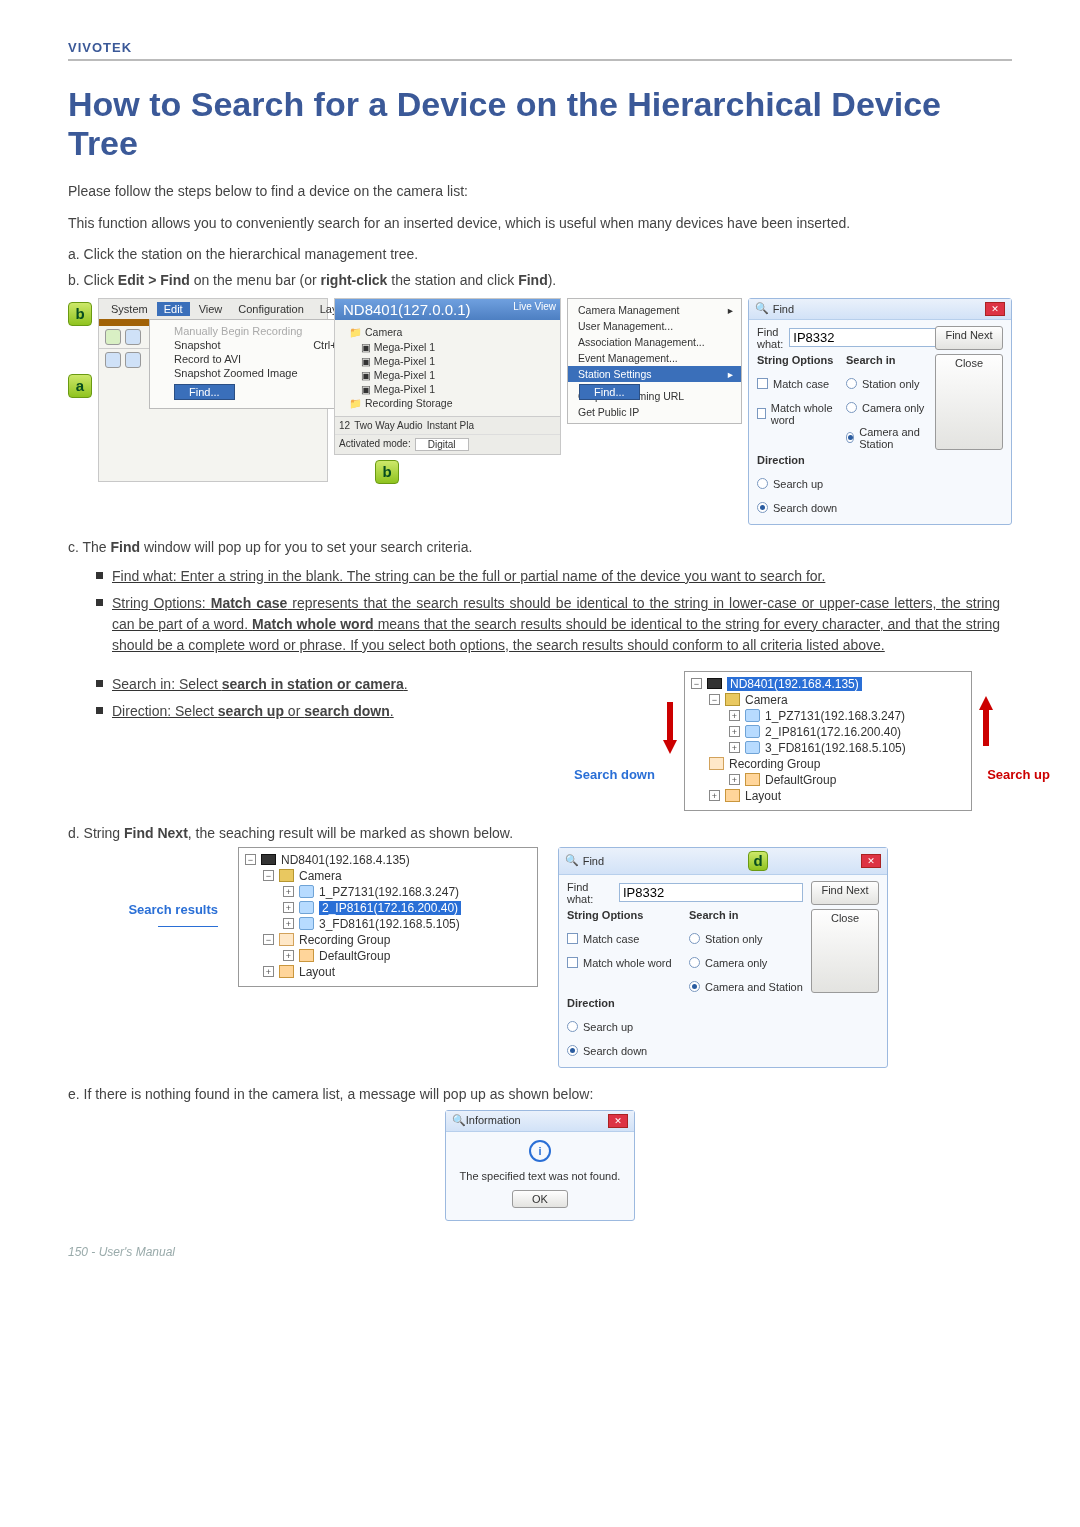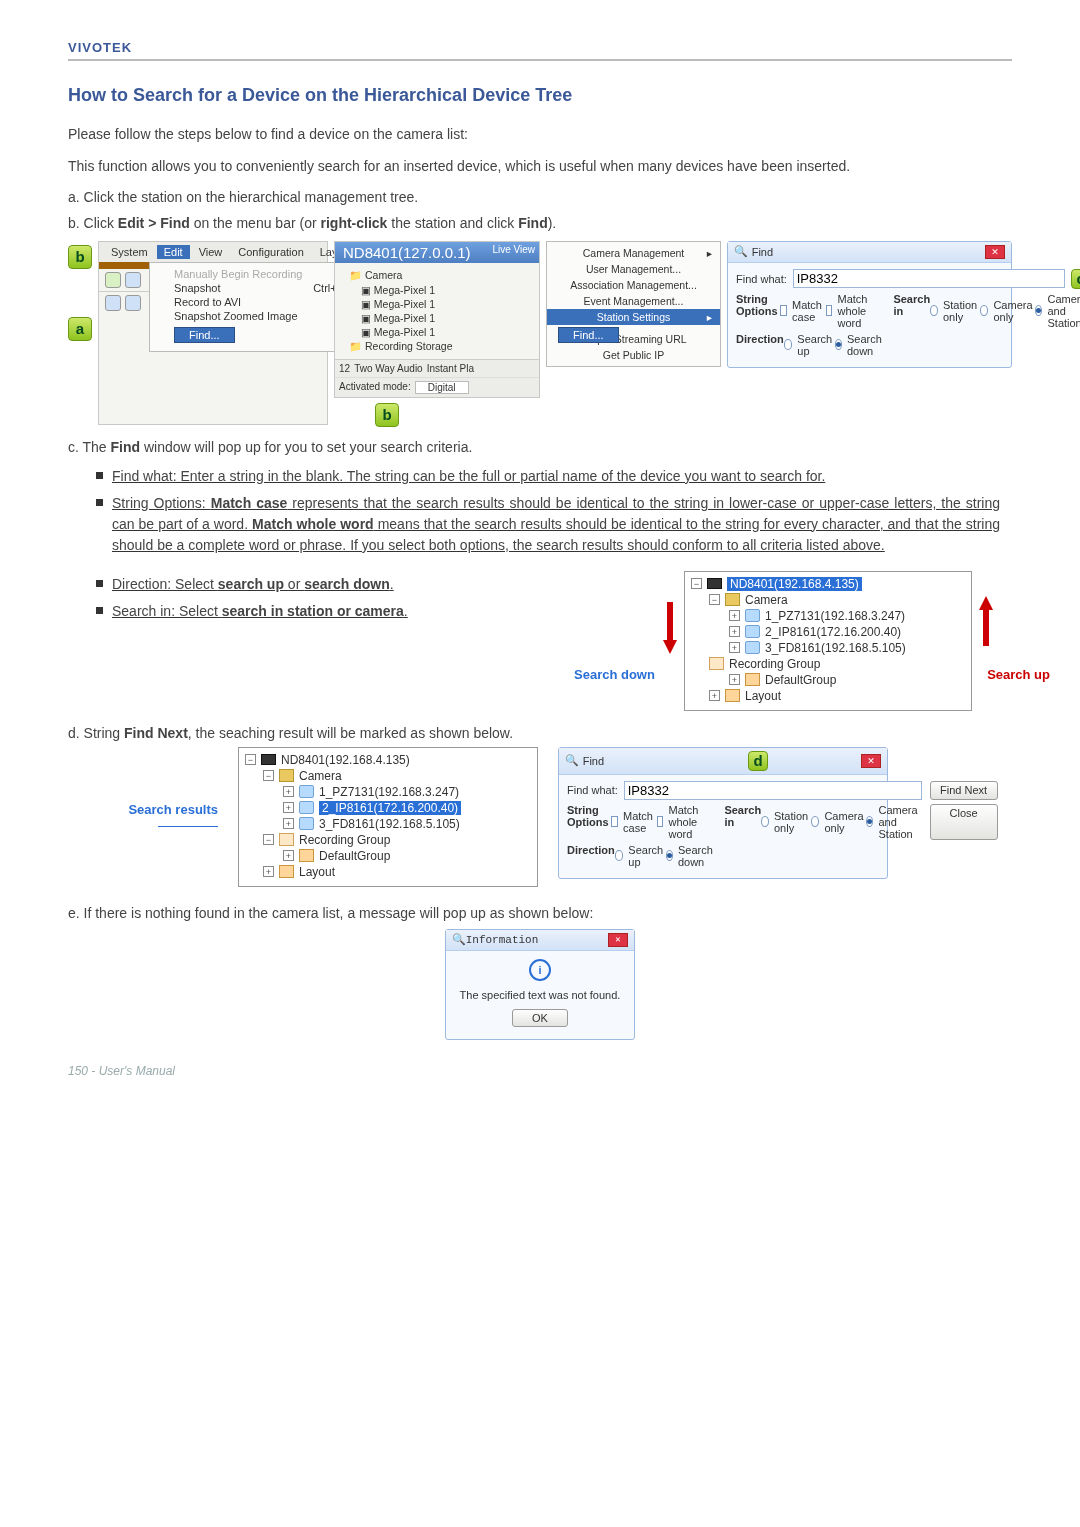--- a/index.html
+++ b/index.html
@@ -1,20 +1,20 @@
 <!DOCTYPE html>
 <html><head>
 <meta charset="utf-8">
 <style>
   * { box-sizing: border-box; margin: 0; padding: 0; }
   body { font-family: Arial, Helvetica, sans-serif; font-size: 14px; color: #333; width: 1080px; background: #fff; }
   .page { padding: 40px 68px 30px 68px; }
   .brand { color: #3b5998; font-weight: bold; font-size: 13px; letter-spacing: 1px; margin-bottom: 4px; }
   .rule { height: 2px; background: #bbb; border: none; margin-bottom: 24px; }
-  h1 { color: #3b5998; font-size: 18px; font-weight: bold; margin-bottom: 18px; }
+  h1 { color: #3b5998; font-size: 34px; font-weight: bold; margin-bottom: 18px; }
   .intro p { color: #444; line-height: 1.55; margin-bottom: 10px; text-align: justify; }
   .steps { color: #444; line-height: 1.55; }
   .steps p { margin-bottom: 4px; }
   .bold { font-weight: bold; }
   .fig-row { display: flex; gap: 6px; margin: 6px 0 14px 0; align-items: flex-start; position: relative; }
   .marker { width: 24px; height: 24px; border-radius: 4px; background: linear-gradient(#cde86a,#8fc31f); color:#064d1f; display:inline-flex; align-items:center; justify-content:center; font-weight:bold; font-size:15px; border:1px solid #6a9a12; }
   .marker.a1 { position:absolute; top:4px; left:0; }
   .marker.a2 { position:absolute; top:76px; left:0; }
   .panel { border:1px solid #c8c8c8; background:#f4f4f0; font-size:11px; color:#333; }
   .menubar { display:flex; gap:2px; padding:3px 5px; border-bottom:7px solid #a16207; background:#ebebe8; }
@@ -26,34 +26,34 @@
   .menuitems { padding:4px 8px 8px 24px; background:#fbfbf9; }
   .menuitems div { padding:1px 0; }
   .menuitems .findrow { background:#3a6fba; color:#fff; display:inline-block; padding:1px 14px; border:1px solid #2b4f84; }
   .shortcut { float:right; padding-right:10px; }
   .leftpanel { position:relative; width:230px; }
   .midpanel { width:245px; position:relative; }
   .midpanel .tree { padding:5px 6px; }
   .midpanel .tree div { padding:1px 0 1px 8px; font-size:10.5px;}
   .midpanel .bottombar{ display:flex; gap:4px; padding:3px 4px; border-top:1px solid #ccc; background:#ecece8; font-size:10px;}
   .ctxmenu { width:175px; background:#fbfbf9; border:1px solid #bbb; font-size:10.5px; padding:3px 0;}
-  .ctxmenu div{ padding:2px 10px; position:relative;text-align:center;}
+  .ctxmenu div{ padding:2px 10px; position:relative;}
   .ctxmenu .hov{ background:#3a6fba; color:#fff;}
   .ctxmenu .arrow::after{ content:"▸"; position:absolute; right:8px; }
   .ctxwrap{ position:relative; }
   .ctxfind{ position:absolute; left:12px; top:86px; border:1px solid #2b4f84; background:#3a6fba; color:#fff; padding:1px 14px; font-size:11px;}
   .findwin{ width:285px; border:1px solid #9cb9df; border-radius:3px; background:#f6f9fd; font-size:11px; position:relative; }
   .findwin .titlebar{ display:flex; align-items:center; justify-content:space-between; padding:3px 6px; background:linear-gradient(#eaf1fb,#d2e2f7); border-bottom:1px solid #b7cfec;}
   .findwin .titlebar .t{ display:flex; gap:4px; align-items:center; }
   .closex{ width:20px; height:14px; background:#d34; border:1px solid #a22; color:#fff; font-size:9px; display:flex;align-items:center;justify-content:center; }
   .findbody{ padding:6px 8px 10px 8px; display:grid; grid-template-columns: 1fr 1fr auto; gap:4px 8px; }
   .findrow1{ grid-column:1 / span 2; display:flex; align-items:center; gap:6px; }
   .findrow1 input{ flex:1; border:1px solid #9bb8da; padding:1px 3px; font-size:13px; }
   .wbtn{ background:linear-gradient(#fefefe,#e3e3e0); border:1px solid #9a9a9a; border-radius:3px; padding:2px 0; font-size:11px; text-align:center; width:68px; }
-  .grp{ display:flex; flex-direction:row; gap:0; }
+  .grp{ display:flex; flex-direction:column; gap:12px; }
   .grp .hd{ font-weight:bold; }
   .chk, .rad{ display:flex; align-items:center; gap:5px; }
   .chk .box{ width:11px; height:11px; border:1px solid #7a98c0; background:#fff; }
   .rad .dot{ width:11px; height:11px; border:1px solid #7a98c0; border-radius:50%; background:#fff; display:flex;align-items:center;justify-content:center;}
   .rad.sel .dot::after{ content:""; width:5px;height:5px;background:#2a5ca0;border-radius:50%; }
   .bulleted{ margin:8px 12px 12px 28px;text-decoration:underline; }
   .bulleted li{ list-style:none; position:relative; padding:3px 0 3px 16px; line-height:1.5; text-align:justify; color:#444;}
   .bulleted li::before{ content:""; position:absolute; left:0; top:9px; width:7px; height:7px; background:#333; }
   .split{ display:flex; gap:14px; align-items:flex-start; }
   .treebox{ border:1px solid #999; background:#fff; font-size:12px; padding:4px 6px 6px 6px; width:288px; position:relative; }
@@ -68,21 +68,21 @@
   .nodeicon.dev{ background:#333; border-color:#111; width:15px;height:11px;}
   .nodeicon.grp{ background:#ffd59a; border-color:#c9963d; }
   .nodeicon.rec { background:#ffe8c8; border-color:#d2a25b; }
   .arrowup{ position:absolute; right:-22px; top:24px; width:0;height:0; border-left:7px solid transparent;border-right:7px solid transparent;border-bottom:14px solid #c00; }
   .arrowupstem{ position:absolute; right:-18px; top:36px; width:6px; height:38px; background:#c00;}
   .arrowdn{ position:absolute; left:-22px; top:68px; width:0;height:0; border-left:7px solid transparent;border-right:7px solid transparent;border-top:14px solid #c00; }
   .arrowdnstem{ position:absolute; left:-18px; top:30px; width:6px; height:40px; background:#c00;}
   .label-blue{ color:#2a6fd6; font-weight:bold; font-size:13px; }
   .label-red{ color:#c00; font-weight:bold; font-size:13px; }
   .info-dlg{ width:190px; border:1px solid #9cb9df; border-radius:3px; background:#f6f9fd; font-size:11px; margin:8px auto 0 auto; }
-  .info-dlg .titlebar{ display:flex; align-items:center; justify-content:space-between; padding:3px 6px; background:linear-gradient(#eaf1fb,#d2e2f7); border-bottom:1px solid #b7cfec;font-family:Liberation Mono, monospace;}
+  .info-dlg .titlebar{ display:flex; align-items:center; justify-content:space-between; padding:3px 6px; background:linear-gradient(#eaf1fb,#d2e2f7); border-bottom:1px solid #b7cfec;}
   .info-dlg .body{ padding:8px 10px 12px 10px; display:flex; gap:8px; align-items:center; flex-wrap:wrap; justify-content:center;}
   .infoicon{ width:22px;height:22px;border:2px solid #2a6fd6;border-radius:50%;color:#2a6fd6;font-weight:bold;display:flex;align-items:center;justify-content:center; }
   .footer{ color:#9aa; font-style:italic; font-size:12px; margin-top:24px; }
   .tree-mid-root{ color:#fff; background:#2a6fd6; display:inline-block; padding:0 4px; font-size:15px; }
 </style>
 </head>
 <body>
 
 <div class="page">
   <div class="brand">VIVOTEK</div>
@@ -229,22 +229,22 @@
   </div>
 
   <p style="margin:6px 0 2px 0; color:#444;">c. The <span class="bold">Find</span> window will pop up for you to set your search criteria.</p>
   <ul class="bulleted">
     <li>Find what: Enter a string in the blank. The string can be the full or partial name of the device you want to search for.</li>
     <li><span>String Options: </span><span class="bold">Match case</span><span> represents that the search results should be identical to the string in lower-case or upper-case letters, the string can be part of a word. </span><span class="bold">Match whole word</span><span> means that the search results should be identical to the string for every character, and that the string should be a complete word or phrase. If you select both options, the search results should conform to all criteria listed above.</span></li>
   </ul>
 
   <div class="split">
     <ul class="bulleted" style="margin-top:0; flex:1;">
+      <li><span>Search in: Select </span><span class="bold">search in station or camera</span><span>.</span></li>
       <li><span>Direction: Select </span><span class="bold">search up</span><span> or </span><span class="bold">search down</span><span>.</span></li>
-      <li><span>Search in: Select </span><span class="bold">search in station or camera</span><span>.</span></li>
     </ul>
 
     <div style="position:relative; padding:0 40px;">
       <div class="treebox">
         <div class="row">
             <span class="exp">−</span>
             <span class="nodeicon dev"></span>
             <span class="hl">ND8401(192.168.4.135)</span>
           </div>
         <div class="row lvl1">

